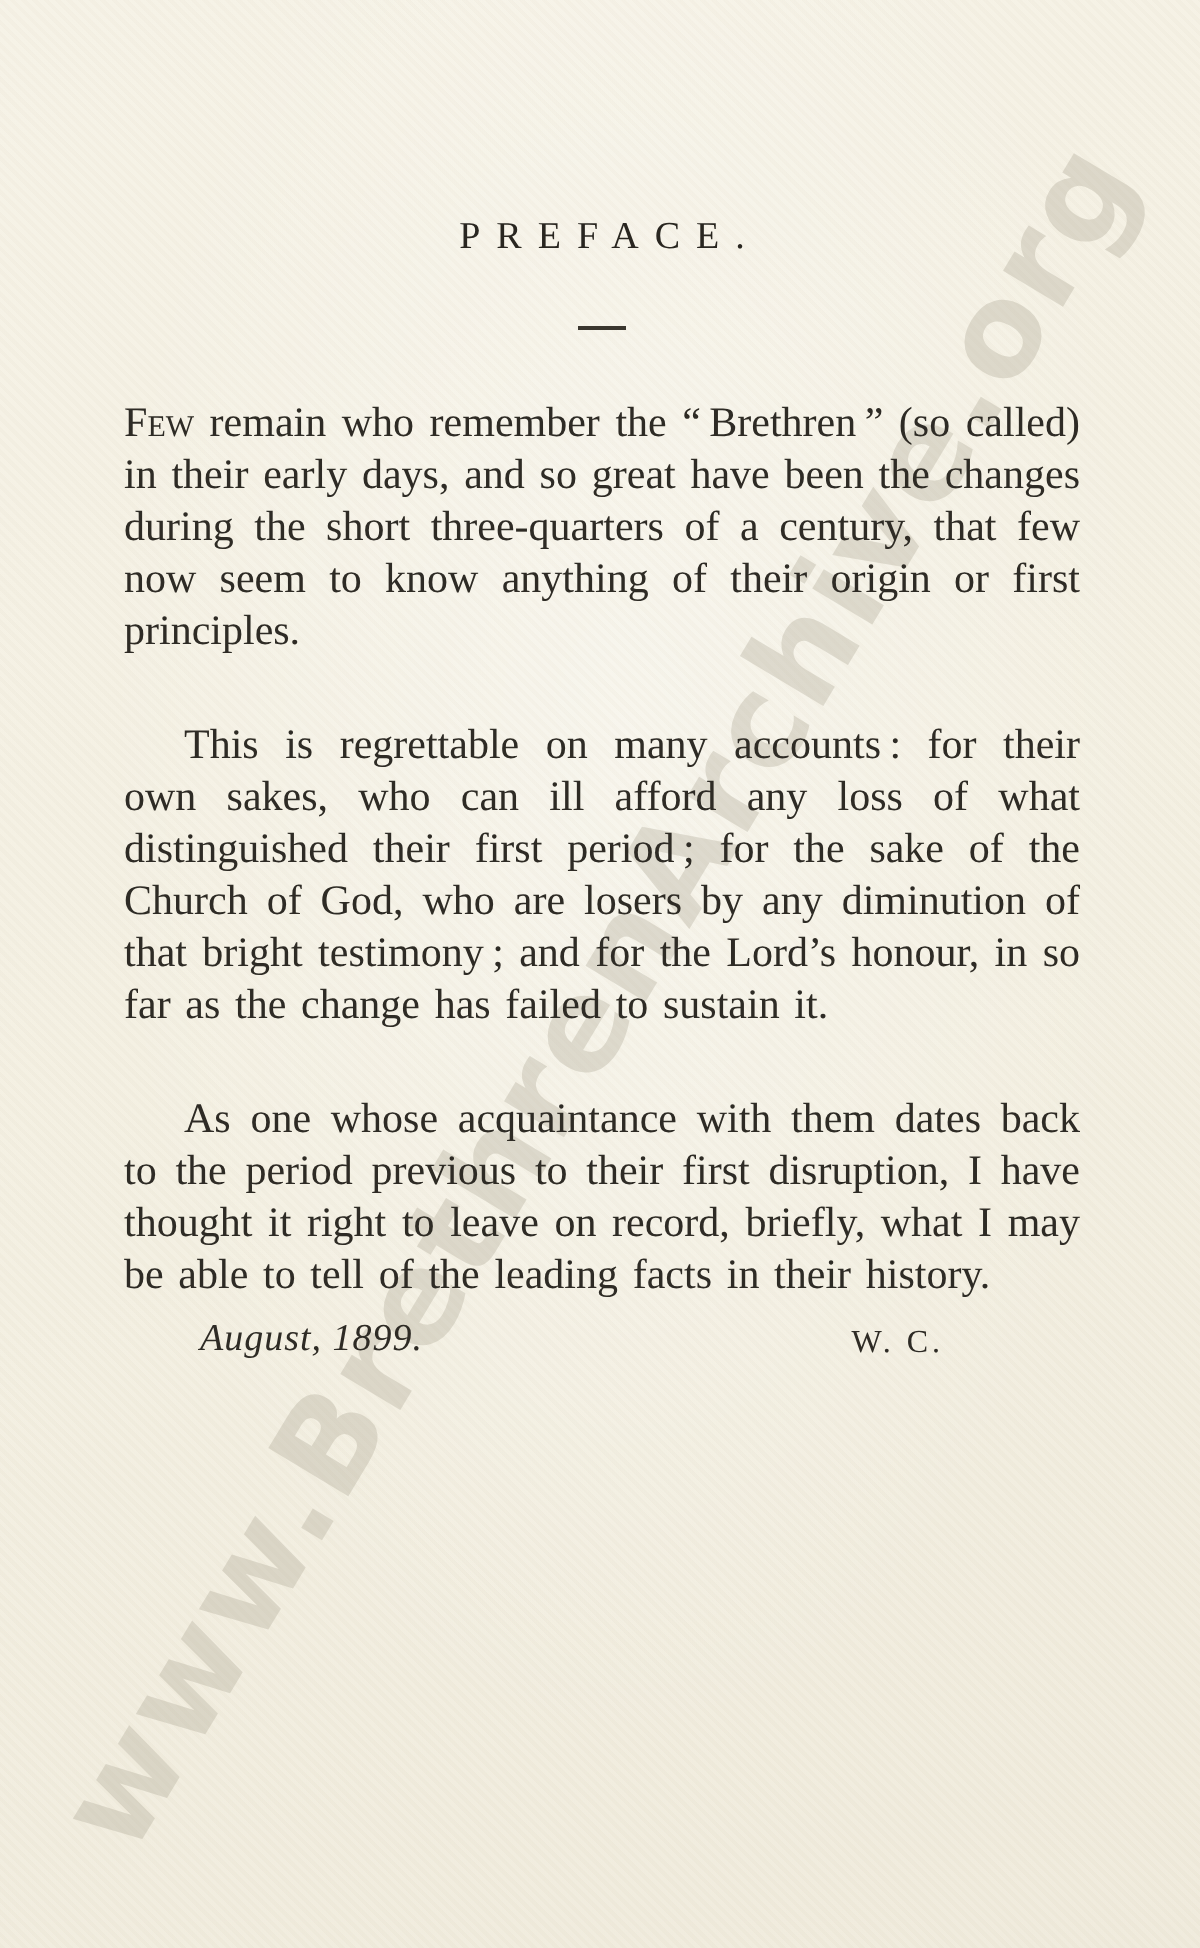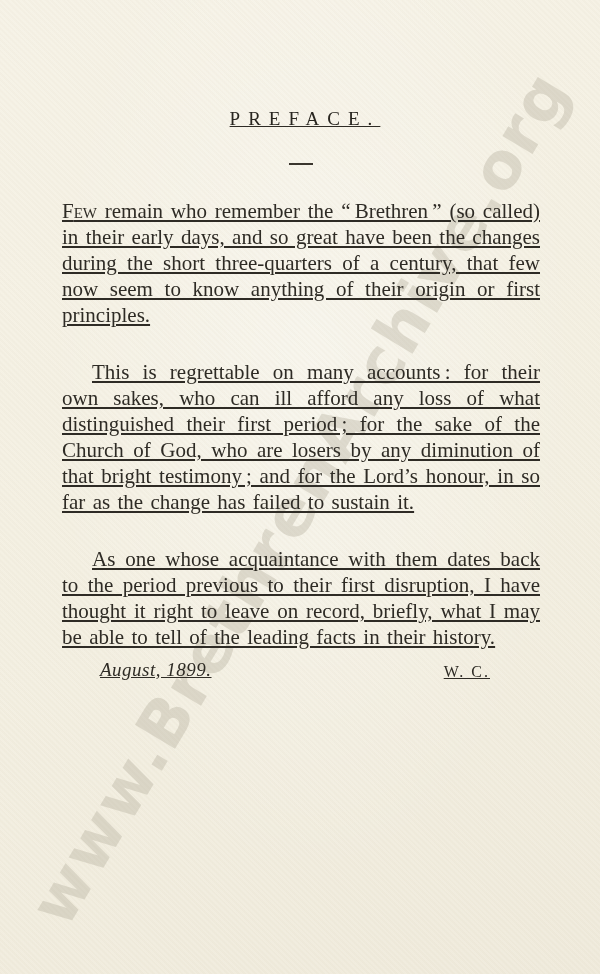--- a/index.html
+++ b/index.html
@@ -43,21 +43,20 @@
     letter-spacing: 2px;
     white-space: nowrap;
     color: rgba(172,166,150,0.34);
     z-index: 1;
     pointer-events: none;
   }
   .content {
     position: relative;
     z-index: 2;
     padding: 108px 60px 0 62px;
-    text-decoration: underline;
   }
   .title {
     font-size: 19px;
     font-weight: 400;
     letter-spacing: 8px;
     text-align: center;
     color: #292620;
     text-indent: 8px; 
   }
   .rule {
@@ -90,21 +89,21 @@
   }
   .date {
     font-style: italic;
     font-size: 19px;
     margin-left: 38px;
     letter-spacing: 0.5px;
   }
   .initials {
     font-size: 16px;
     letter-spacing: 2px;
-    margin-right: 50px;
+    margin-right: 68px;
     font-variant: small-caps;
   }
 </style>
 </head>
 <body>
 
 <div class="page">
   <div class="watermark" style="color: rgba(172, 166, 150, 0.34);">www.BrethrenArchive.org</div>
   <div class="content">
     <h1 class="title">PREFACE.</h1>

